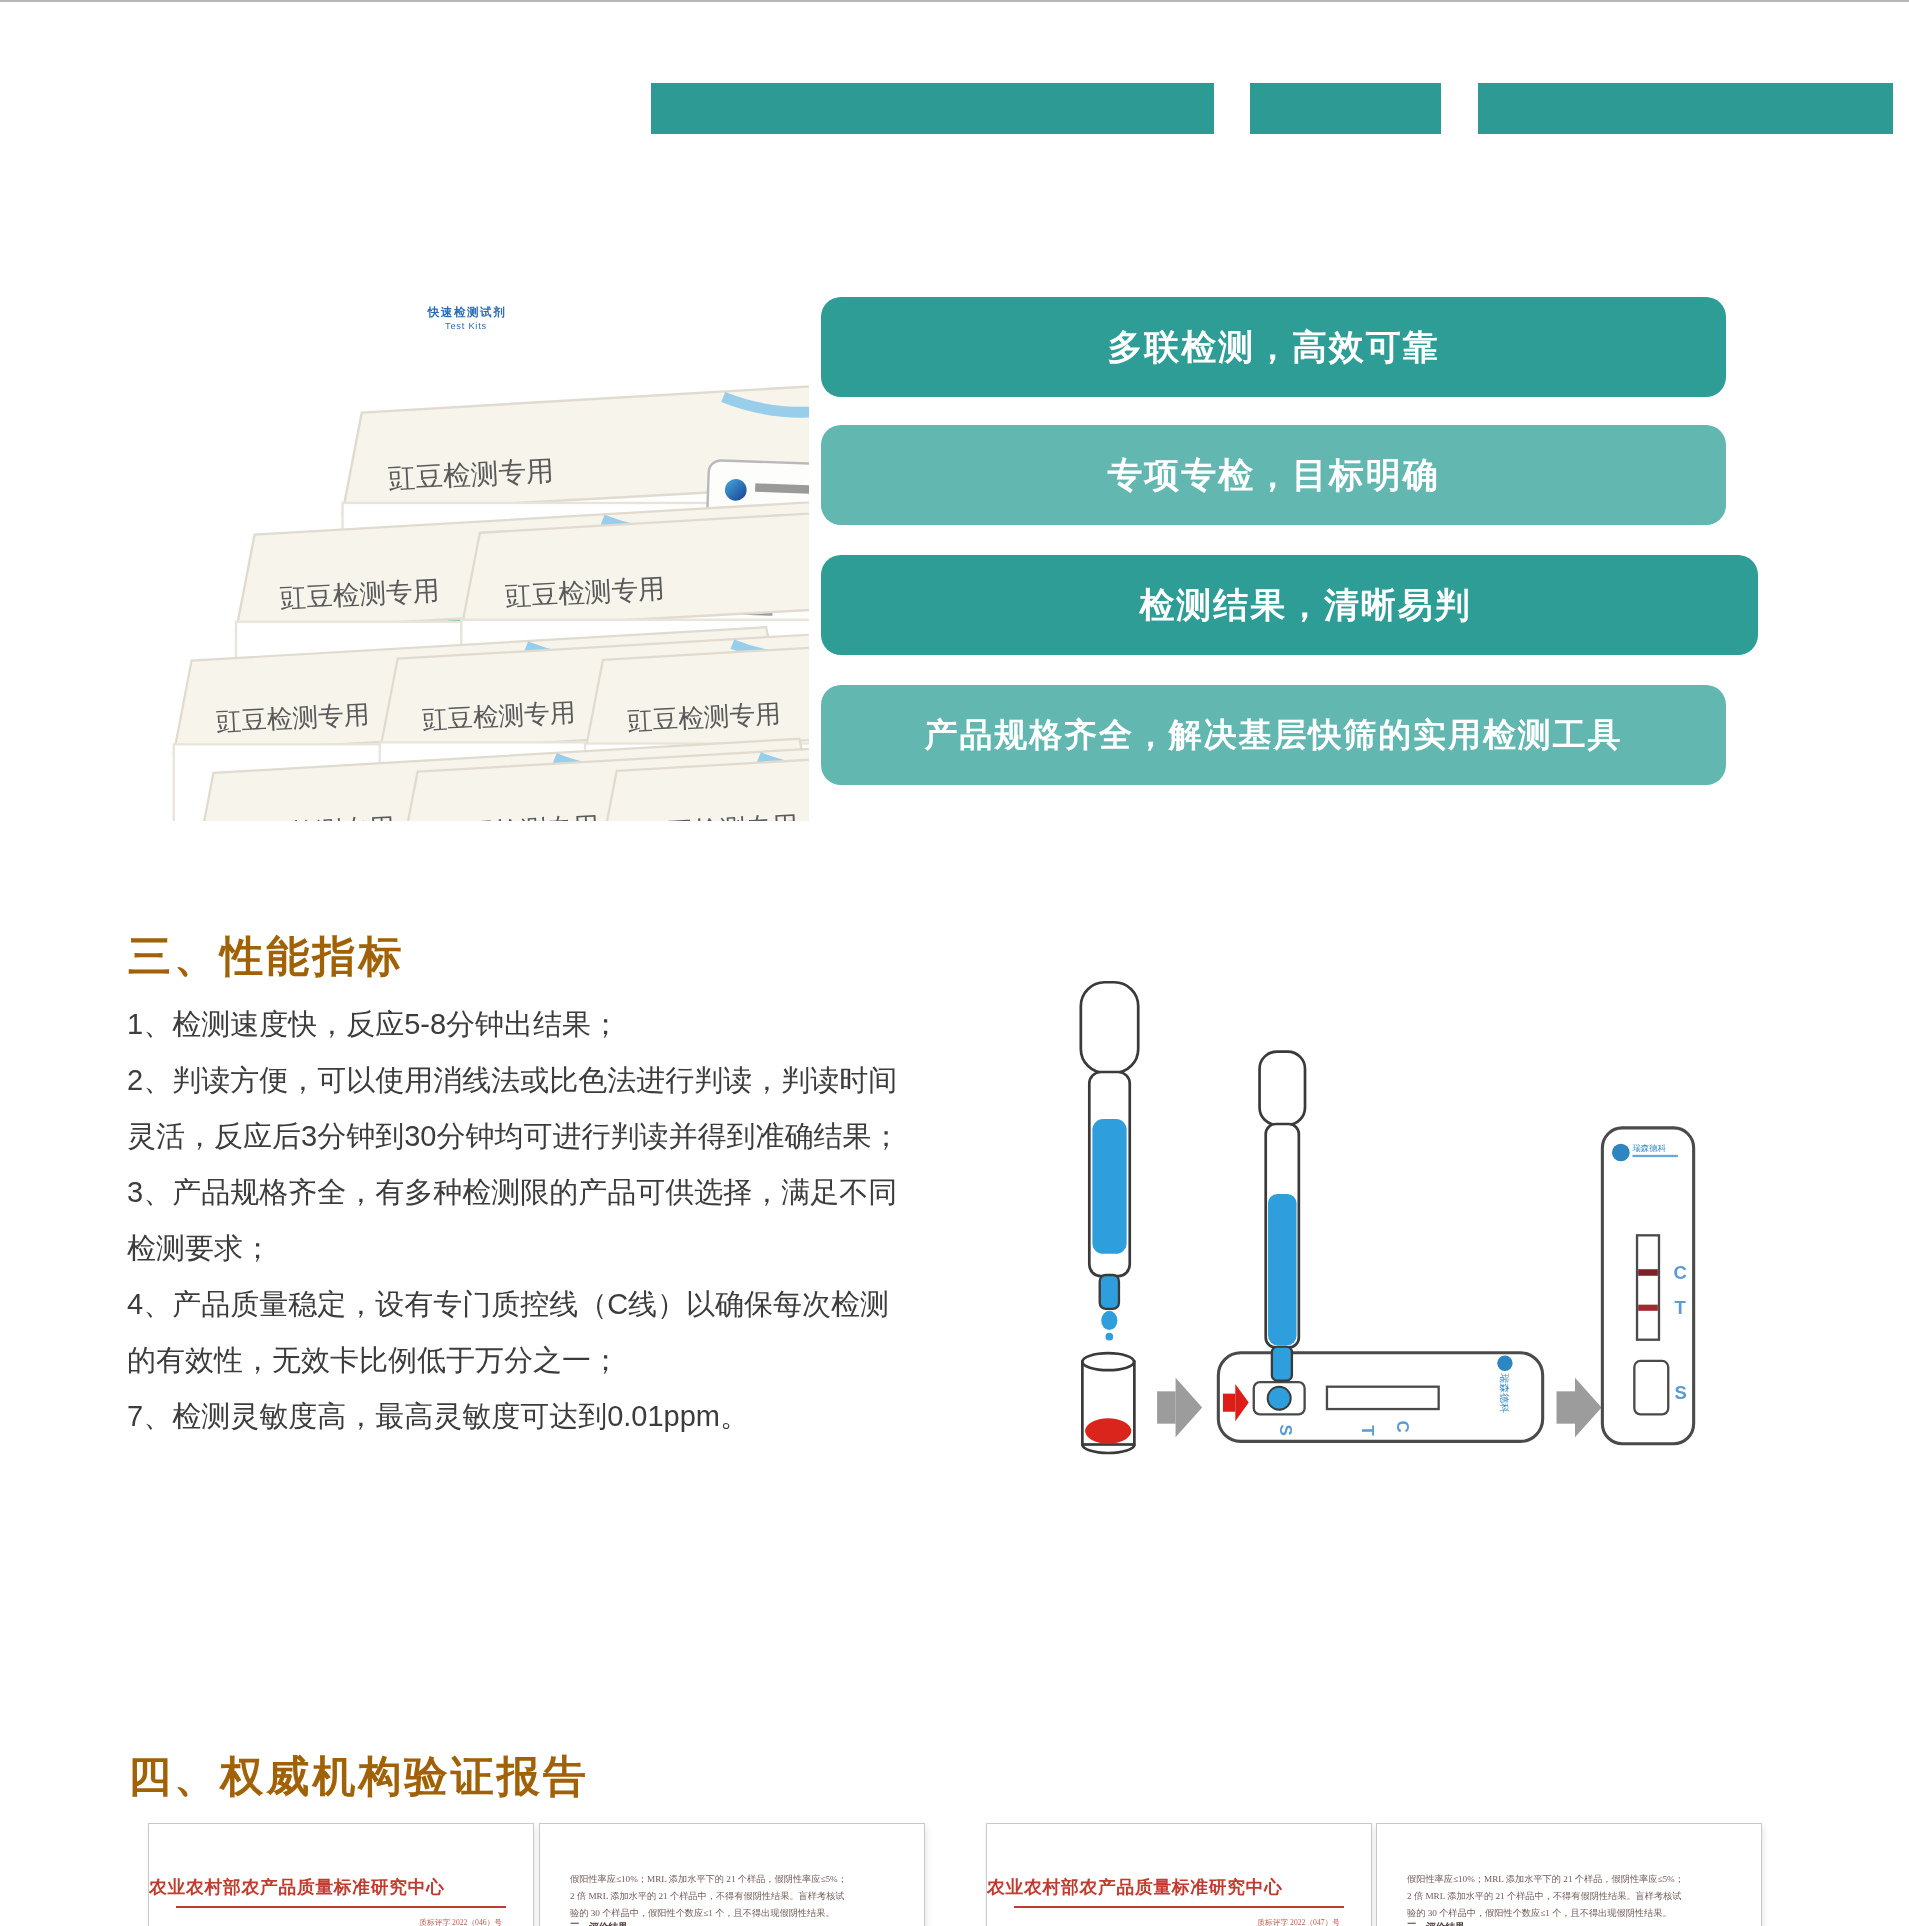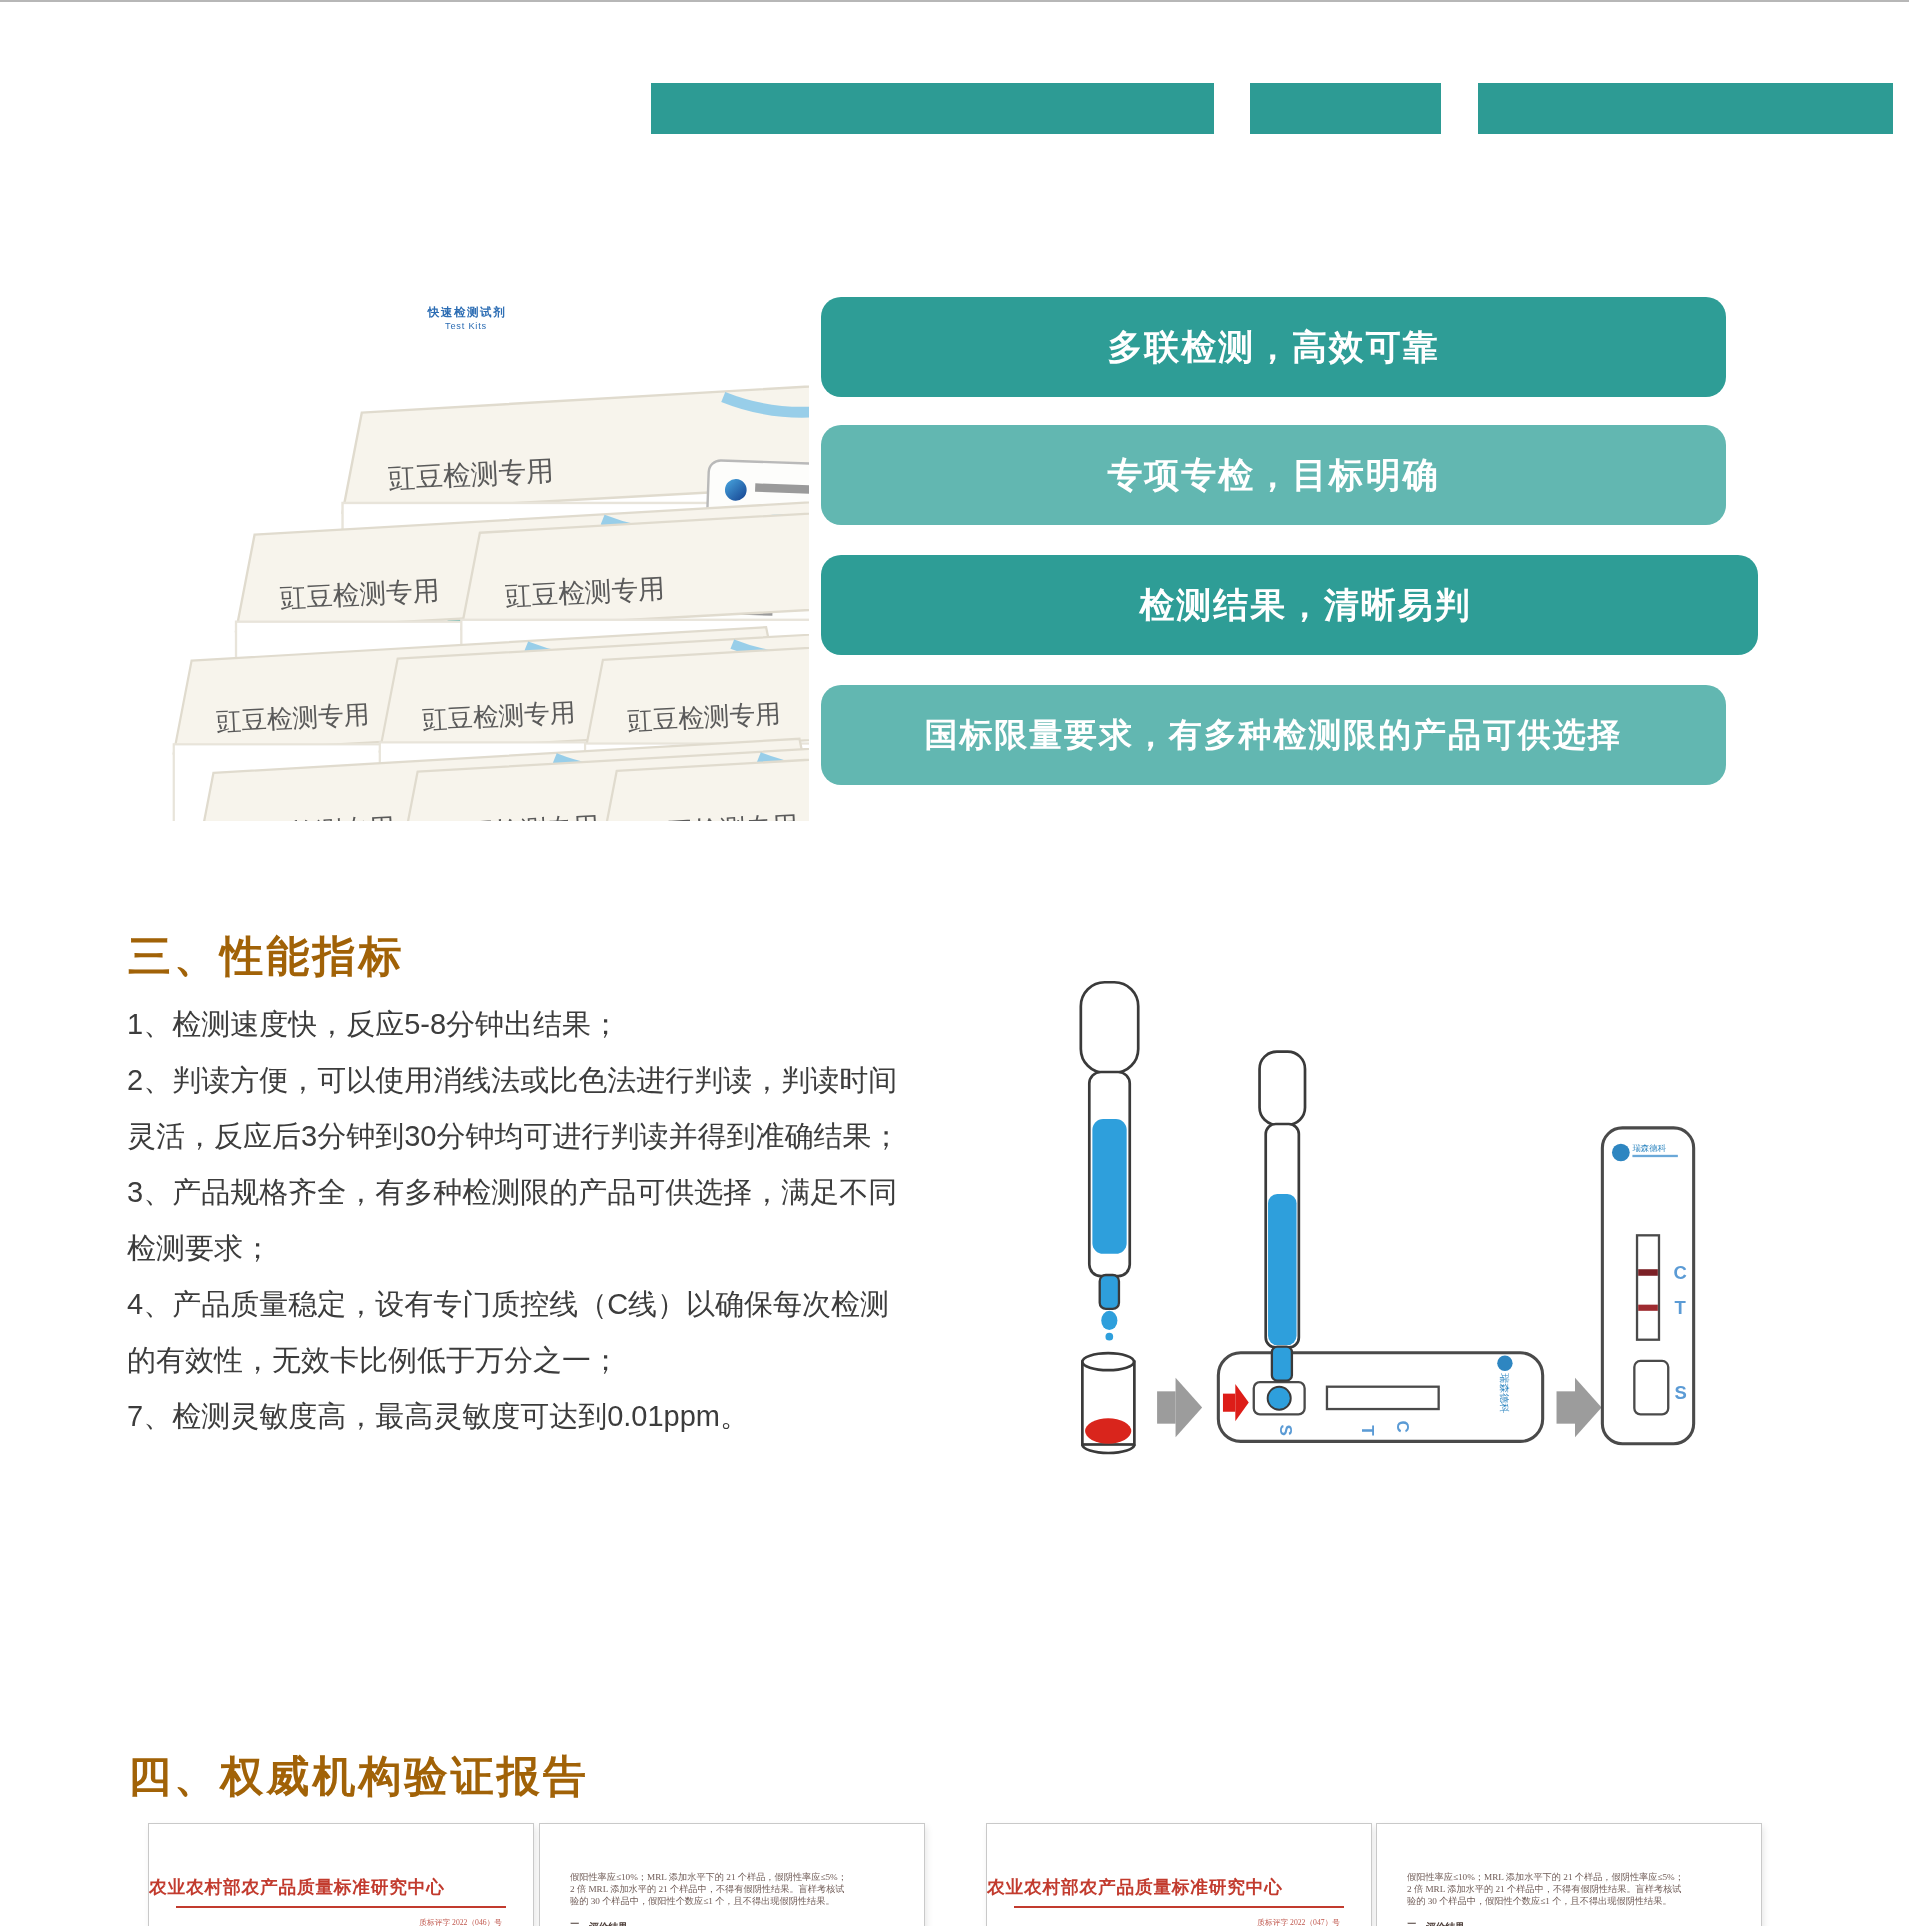--- a/index.html
+++ b/index.html
@@ -39,21 +39,21 @@
     overflow:hidden;font-family:"Liberation Serif", serif;
   }
   .page.p0{left:148px;}
   .page.p1{left:539px;}
   .page.p2{left:986px;}
   .page.p3{left:1376px;}
   .c-header{left:0;top:51px;width:100%;text-align:left;color:#c23b2e;font-size:17.7px;font-weight:bold;letter-spacing:0.8px;white-space:nowrap;}
   .c-rule{left:27px;top:82px;width:330px;height:1.9px;background:#c23b2e;}
   .c-docno{right:31px;top:94px;color:#c0594f;font-size:7.7px;}
   
-  .c2-block{left:30px;width:326px;color:#6e5a55;font-size:9.2px;line-height:12px;white-space:pre-wrap;}
+  .c2-block{left:30px;width:326px;color:#6e5a55;font-size:9.2px;line-height:17px;white-space:pre-wrap;}
   .c2-intro{top:47px;}
   .c2-h{left:30px;color:#4a3b36;font-size:9.6px;font-weight:bold;white-space:nowrap;}
   .c2-h3{top:97px;}
 </style>
 </head>
 <body>
 
 <div class="abs top-hairline"></div>
 <div class="abs top-bar b1"></div>
 <div class="abs top-bar b2"></div>
@@ -113,21 +113,21 @@
   <use href="#kitbox" transform="translate(525,685)"></use>
   <use href="#kitbox" transform="translate(1058,688)"></use>
   <use href="#kitbox" transform="translate(45,975) scale(1.02)"></use>
   <use href="#kitbox" transform="translate(575,972) scale(1.02)"></use>
   <use href="#kitbox" transform="translate(1092,970) scale(1.02)"></use>
 </svg>
 
 <div class="abs banner dark n0">多联检测，高效可靠</div>
 <div class="abs banner light n1">专项专检，目标明确</div>
 <div class="abs banner dark n2">检测结果，清晰易判</div>
-<div class="abs banner light n3">国标限量要求，有多种检测限的产品可供选择</div>
+<div class="abs banner light n3">产品规格齐全，解决基层快筛的实用检测工具</div>
 
 <div class="abs sec-title s3">三、性能指标</div>
 <div class="abs perf-list">
   <div class="perf-item">1、检测速度快，反应5-8分钟出结果；</div>
   <div class="perf-item">2、判读方便，可以使用消线法或比色法进行判读，判读时间
 灵活，反应后3分钟到30分钟均可进行判读并得到准确结果；</div>
   <div class="perf-item">3、产品规格齐全，有多种检测限的产品可供选择，满足不同
 检测要求；</div>
   <div class="perf-item">4、产品质量稳定，设有专门质控线（C线）以确保每次检测
 的有效性，无效卡比例低于万分之一；</div>

